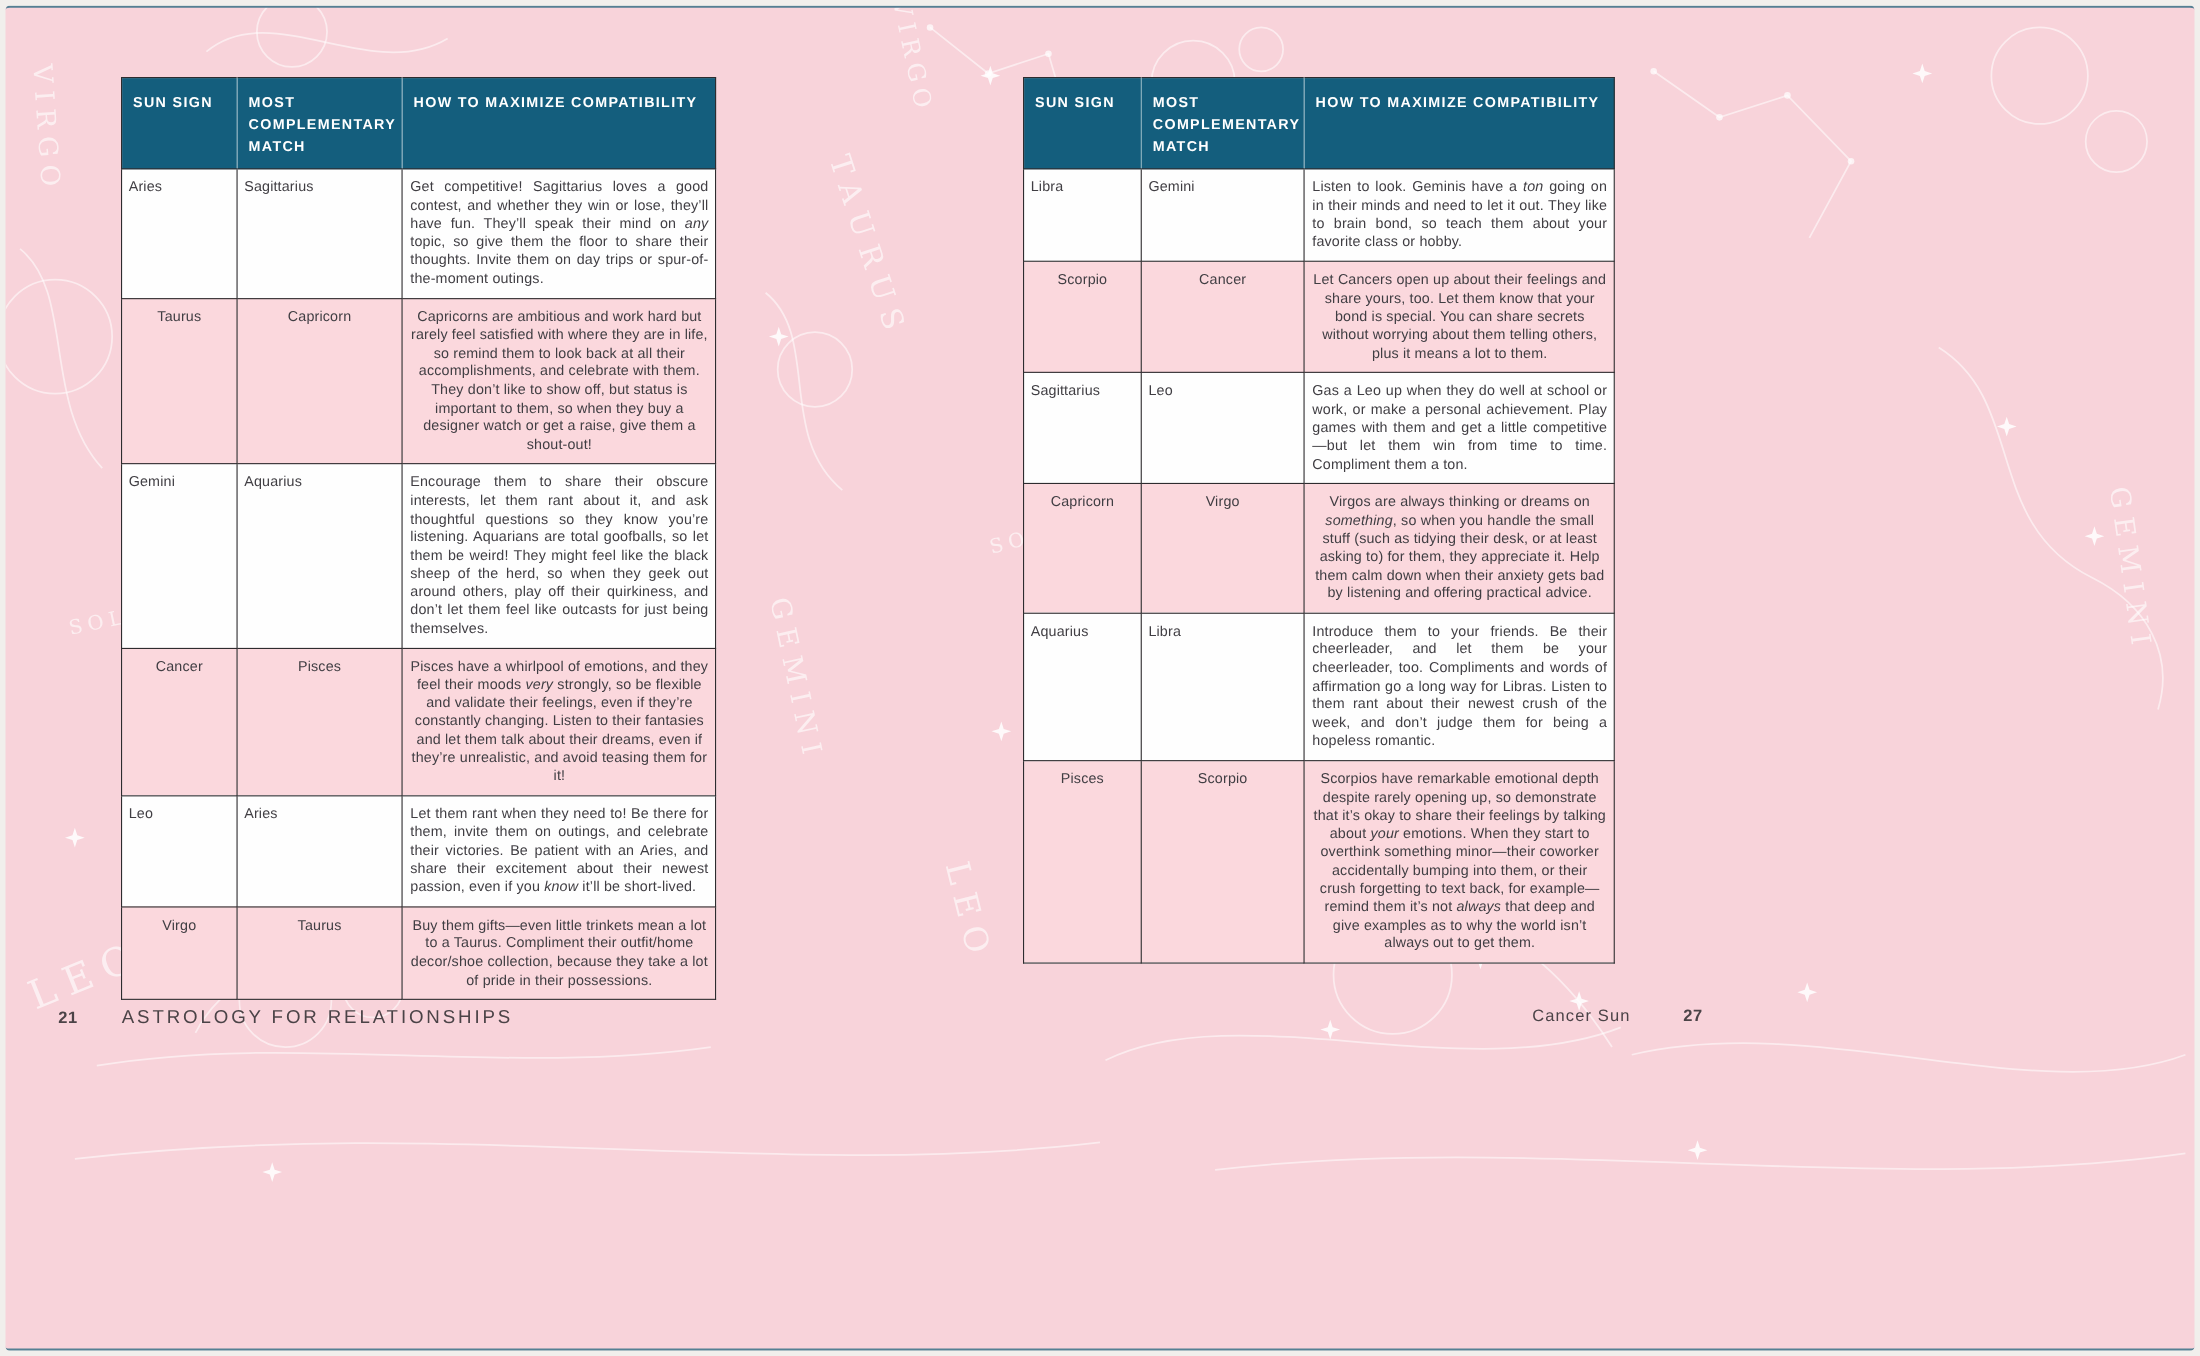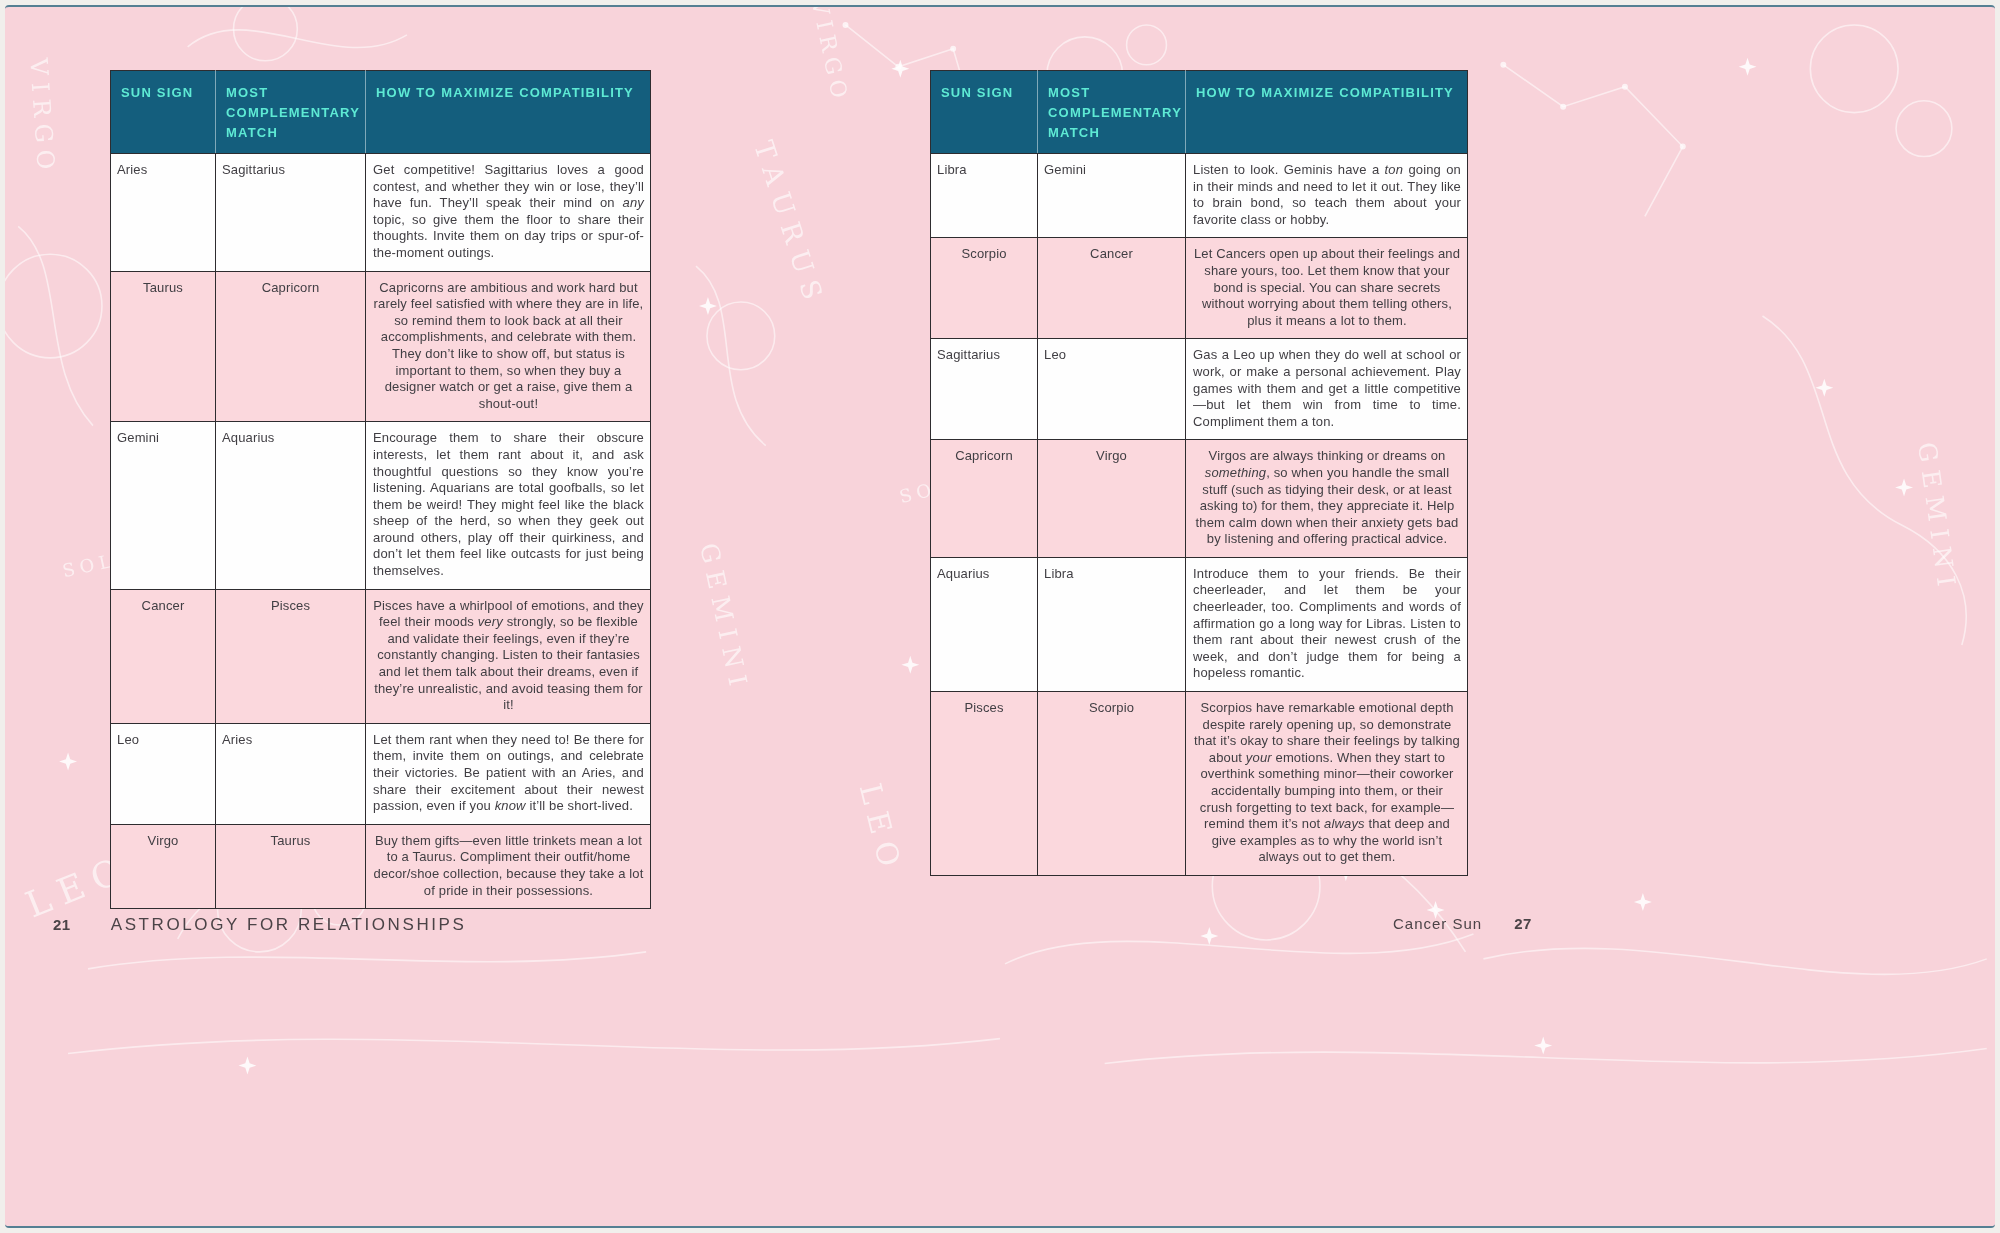--- a/index.html
+++ b/index.html
@@ -17,42 +17,42 @@
   #bg-art .sp { fill:#ffffff; opacity:.85; }
 
   table.compat {
     position:absolute; top:63px; border-collapse:collapse; table-layout:fixed;
     background:#ffffff;
   }
   #table-left  { left:105px; width:540px; }
   #table-right { left:925px; width:537px; }
 
   table.compat th {
-    background:#145e7d; color:#5eead4; text-align:left; vertical-align:top;
+    background:#145e7d; color:#ffffff; text-align:left; vertical-align:top;
     font-size:13px; font-weight:700; letter-spacing:1.2px; line-height:20px;
     padding:12px 8px 10px 10px; height:67px;
     border-top:1px solid #2e2c2f; border-bottom:1px solid #2e2c2f;
     border-right:1px solid rgba(235,243,245,.5);
   }
   table.compat th:first-child { border-left:1px solid #2e2c2f; }
   table.compat th:last-child  { border-right:1px solid #2e2c2f; }
 
   table.compat td {
     border:1px solid #2e2c2f; vertical-align:top;
     color:#403e43; font-size:13px; line-height:16.6px; letter-spacing:.15px;
   }
   td.sign, td.match { padding:8px 6px 8px 6px; font-size:13.5px; }
   td.how  { padding:8px 6px 9px 7px; text-align:justify; }
   td.how em { }
   tr.row-pink td { background:#fbd8dd;text-align:center; }
   tr.row-white td { background:#fefefe; }
 
   .footer { position:absolute; display:flex; align-items:baseline; color:#4b4347; }
   #footer-left  { left:48px;  top:908px; gap:40px; }
-  #footer-right { left:1388px; top:908px; gap:32px;text-align:right; }
+  #footer-right { left:1388px; top:908px; gap:48px;text-align:right; }
   .page-num { font-size:15px; font-weight:600; letter-spacing:.5px; }
   .book-title { font-size:17px; letter-spacing:2.6px; }
   .chapter-title { font-size:15px; letter-spacing:1px; }
 </style>
 </head>
 <body>
 
 <div id="spread">
 
   <svg id="bg-art" viewBox="0 0 1990 1223" xmlns="http://www.w3.org/2000/svg">

